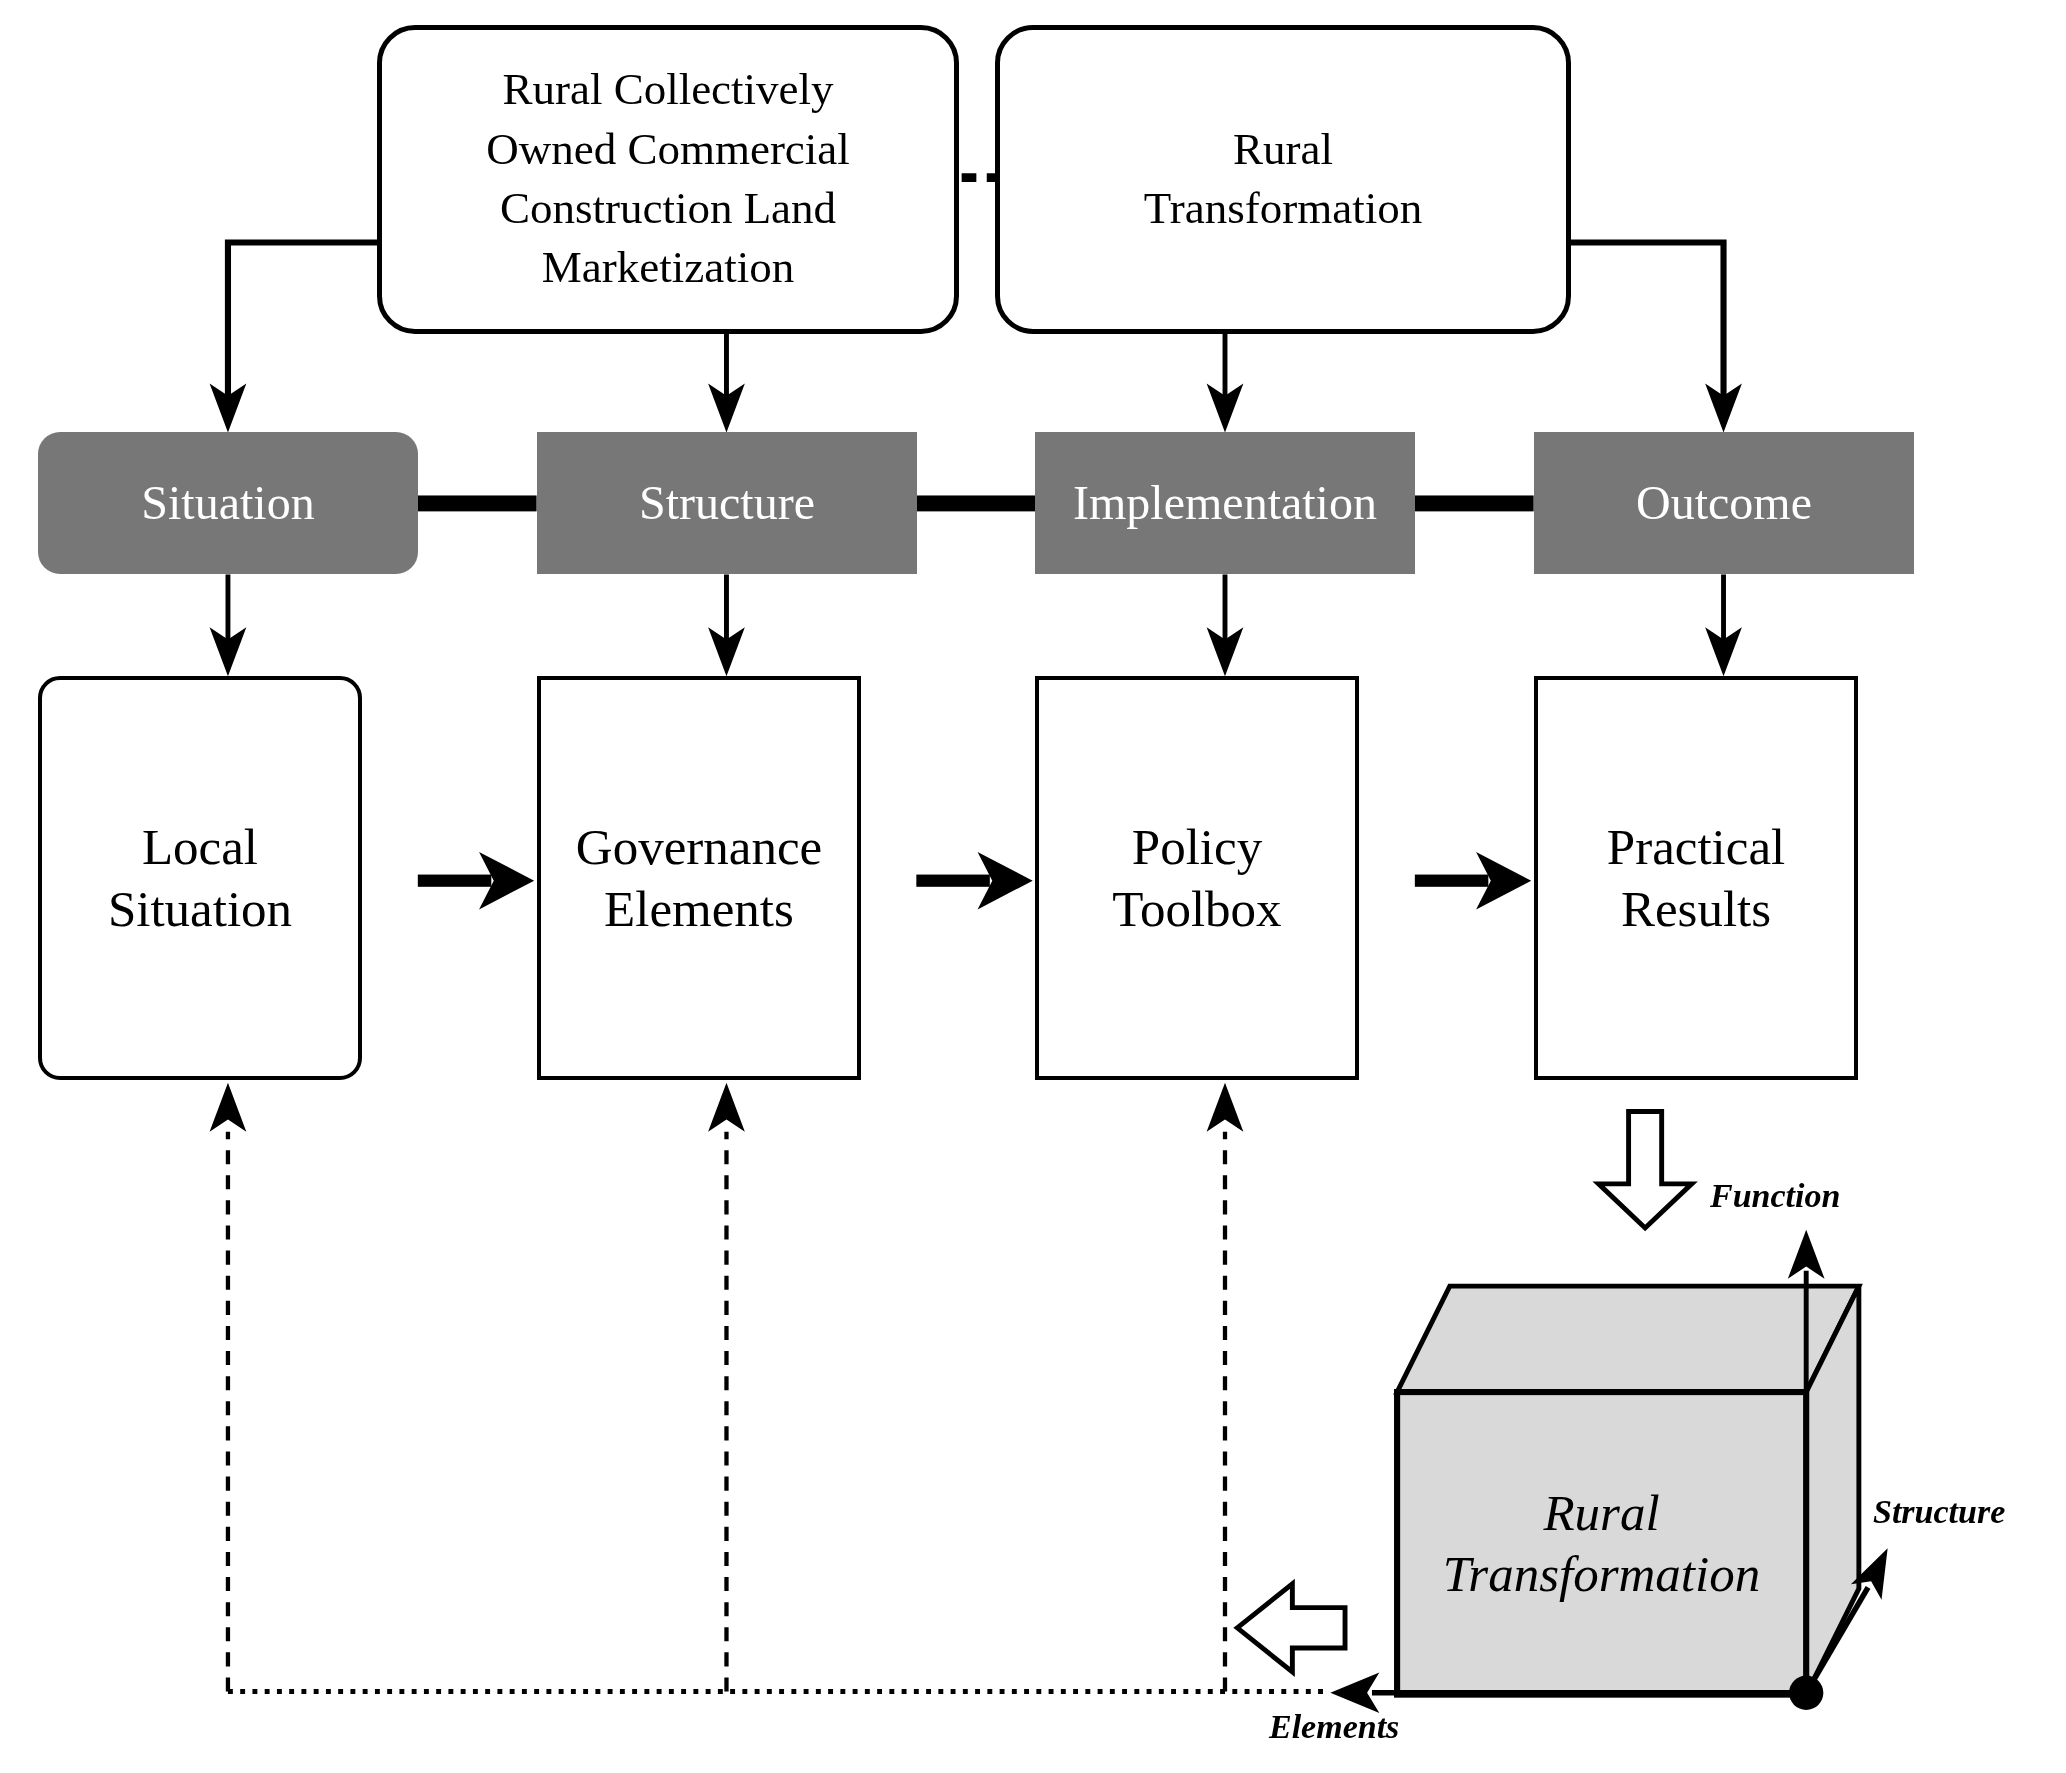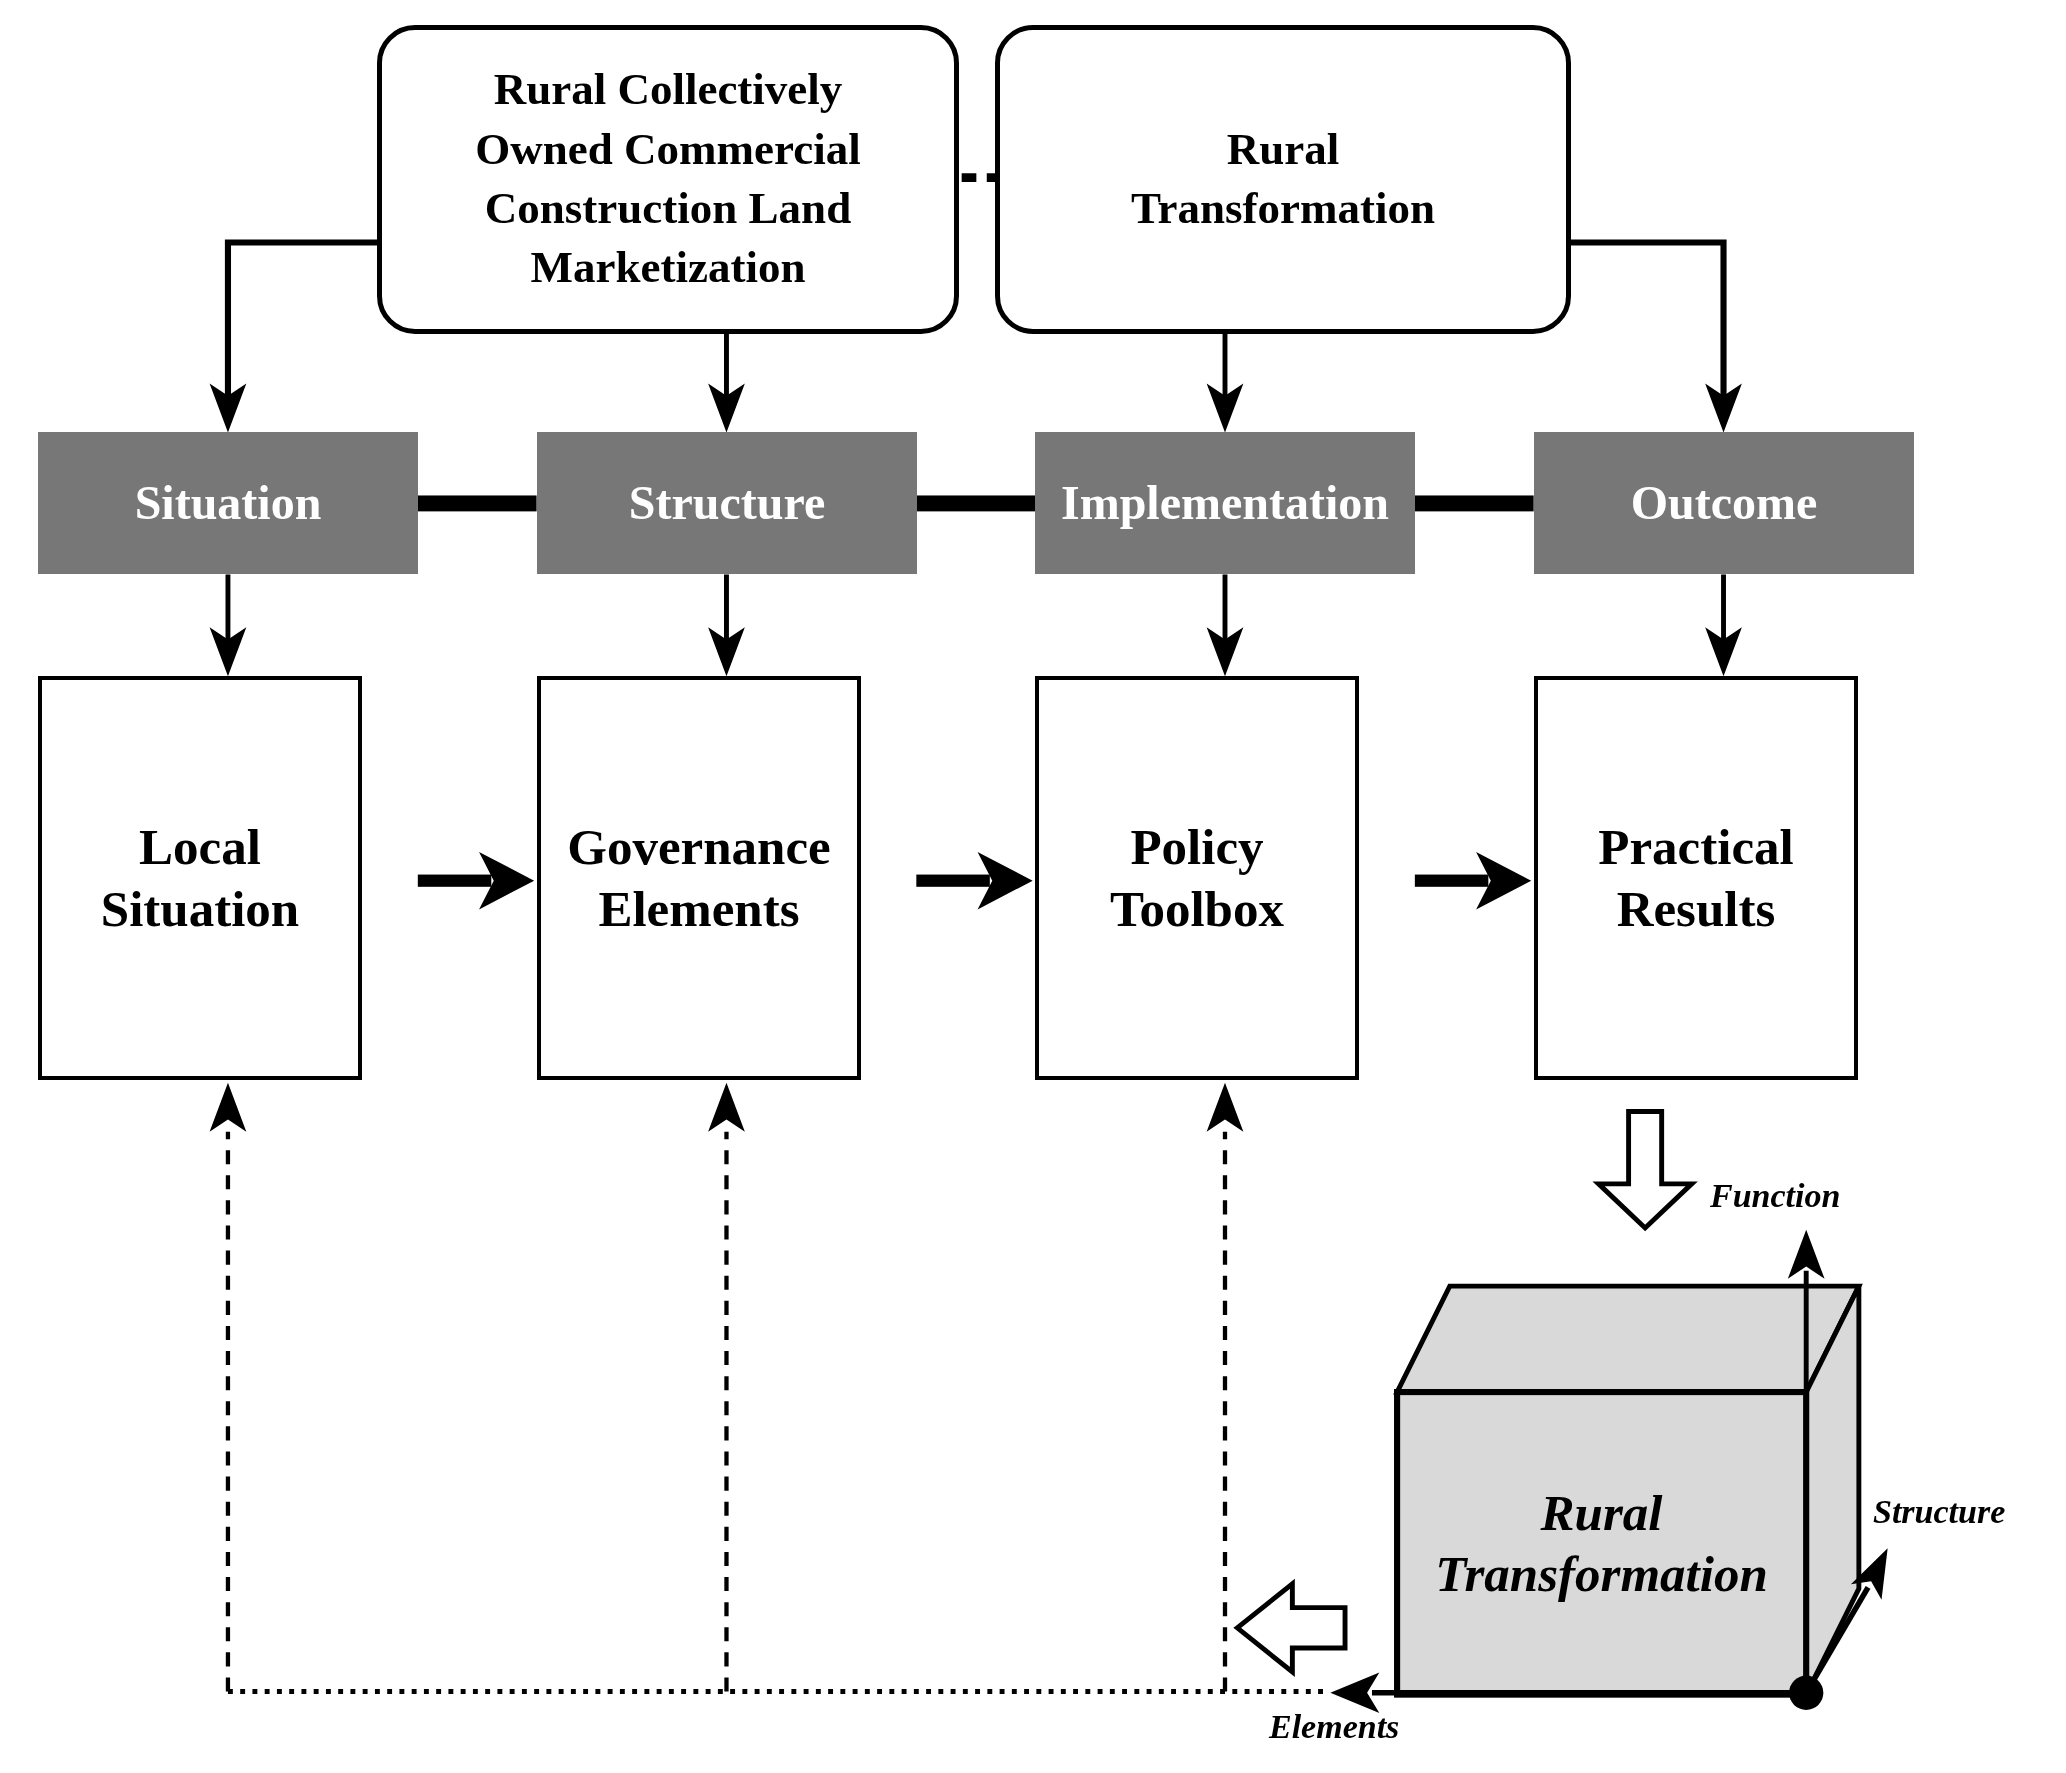--- a/index.html
+++ b/index.html
@@ -20,21 +20,21 @@
     position:absolute;
     box-sizing:border-box;
     display:flex;
     align-items:center;
     justify-content:center;
     text-align:center;
     color:#000000;
   }
   .box .lbl{
     white-space:pre-line;
-    font-weight:bold;
+    font-weight:normal;
   }
   
   .top-box{
     background:#ffffff;
     border:5.5px solid #000000;
     border-radius:38px;
     width:582px;
     height:309px;
     top:24.5px;
     font-size:45px;
@@ -55,21 +55,21 @@
   
   .detail-box{
     background:#ffffff;
     border:4.9px solid #000000;
     width:324px;
     height:404px;
     top:676px;
     font-size:51px;
     line-height:1.22;
   }
-  .col-1{left:38px;}
+  .col-1{left:38px;border-radius:22px;}
   .col-2{left:537px;}
   .col-3{left:1035px;}
   .col-4{left:1534px;}
   
   #cube-label{
     left:1397px;
     top:1392px;
     width:409px;
     height:303px;
     font-size:51px;

